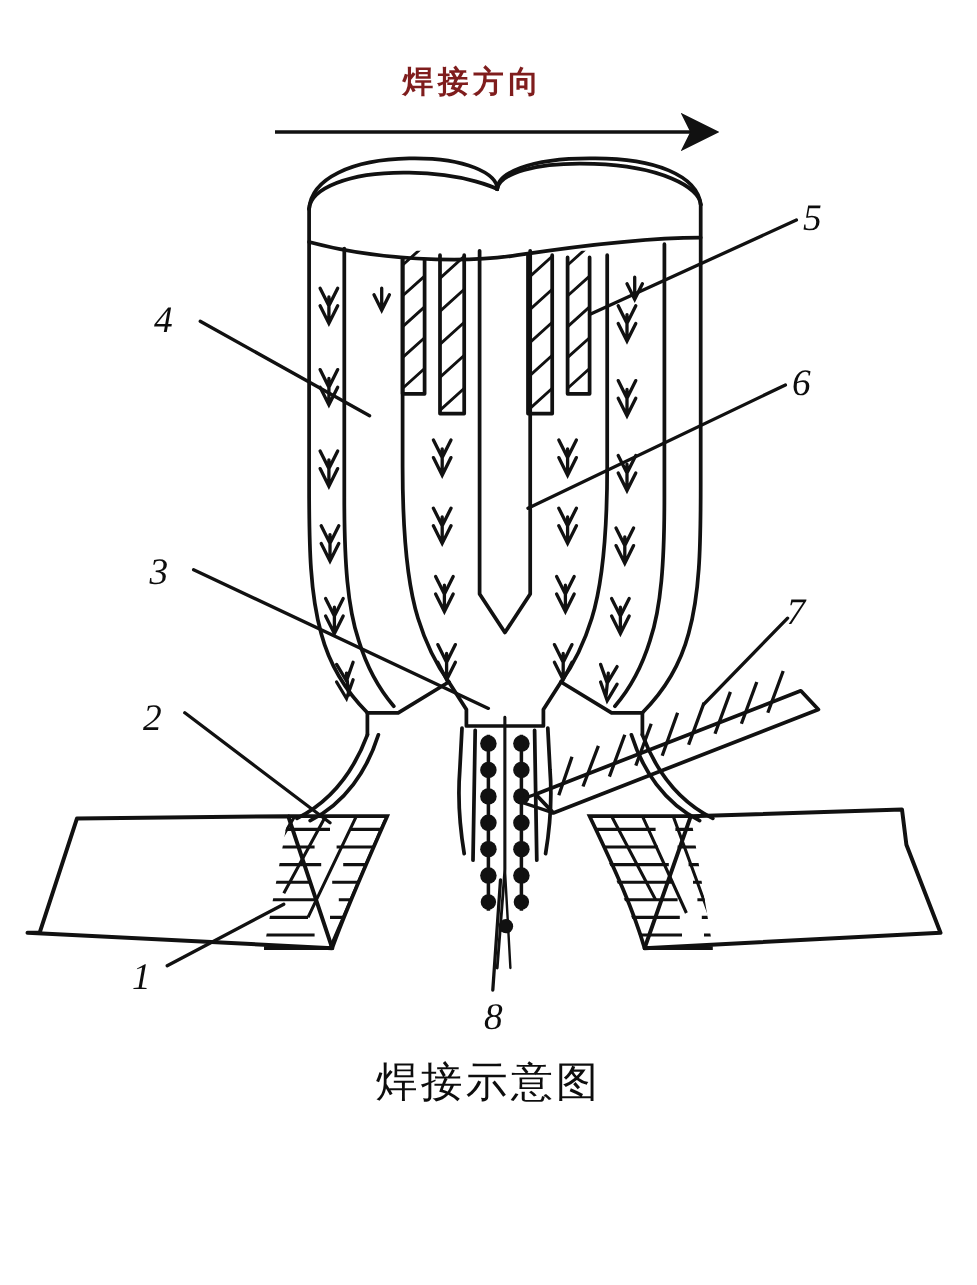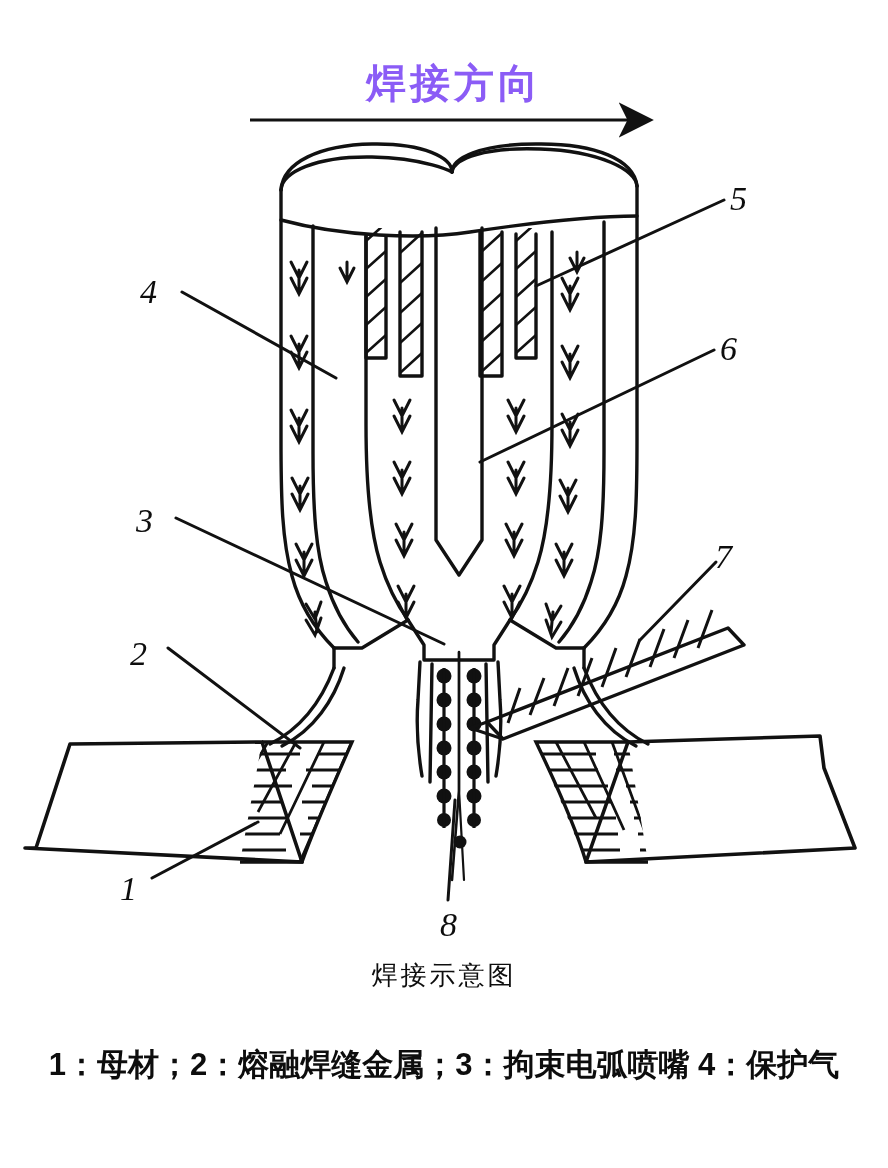--- a/index.html
+++ b/index.html
@@ -3,24 +3,24 @@
 <meta charset="utf-8">
 <style>
   html,body{margin:0;padding:0;background:#ffffff;}
   body{width:888px;height:1168px;overflow:hidden;
        font-family:"Liberation Serif","DejaVu Serif",serif;color:#111;}
   #stage{position:relative;width:888px;height:1168px;background:#fff;}
   #art{position:absolute;left:0;top:0;width:888px;height:1168px;}
   .num{position:absolute;font-family:"Liberation Serif","DejaVu Serif",serif;
        font-size:34px;line-height:1;color:#0d0d0d;font-style:italic;}
   .dirlabel{position:absolute;font-family:"Liberation Serif","DejaVu Serif",serif;
-       font-size:40px;font-weight:700;letter-spacing:4px;color:#8b5cf6;white-space:nowrap;}
+       font-size:28px;font-weight:700;letter-spacing:4px;color:#7f1d1d;white-space:nowrap;}
   .title{position:absolute;width:888px;text-align:center;
        font-family:"Liberation Serif","DejaVu Serif",serif;
-       font-size:26px;letter-spacing:3px;color:#0d0d0d;}
+       font-size:38px;letter-spacing:3px;color:#0d0d0d;}
   .legend{position:absolute;left:0;width:888px;text-align:center;
        font-family:"Liberation Sans","DejaVu Sans",sans-serif;
        font-size:31px;font-weight:700;letter-spacing:0px;color:#0d0d0d;}
 </style>
 </head>
 <body>
 
 <div id="stage">
 
   <svg id="art" viewBox="0 0 888 1168">
@@ -259,15 +259,14 @@
   <div class="num" style="left:130px; top:637px;">2</div>
   <div class="num" style="left:136px; top:504px;">3</div>
   <div class="num" style="left:140px; top:275px;">4</div>
   <div class="num" style="left:730px; top:182px;">5</div>
   <div class="num" style="left:720px; top:332px;">6</div>
   <div class="num" style="left:715px; top:540px;">7</div>
   <div class="num" style="left:440px; top:908px;">8</div>
 
   <div class="title" style="top:958px;">焊接示意图</div>
 
-  <div class="legend" style="top:1044px;">1：母材；2：熔融焊缝金属；3：拘束电弧喷嘴 4：保护气</div>
 
 </div>
 
 </body></html>

